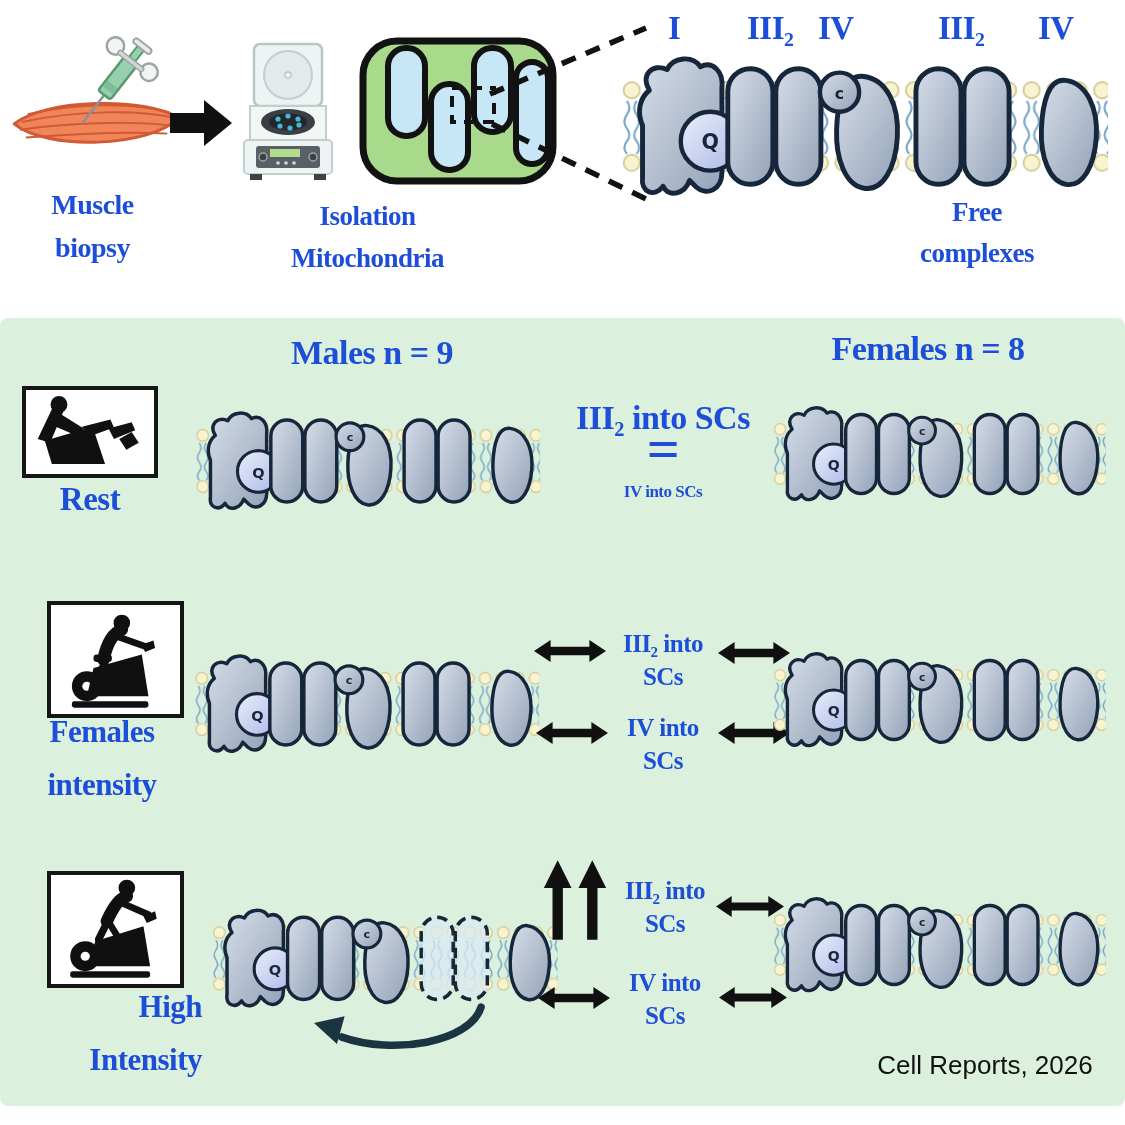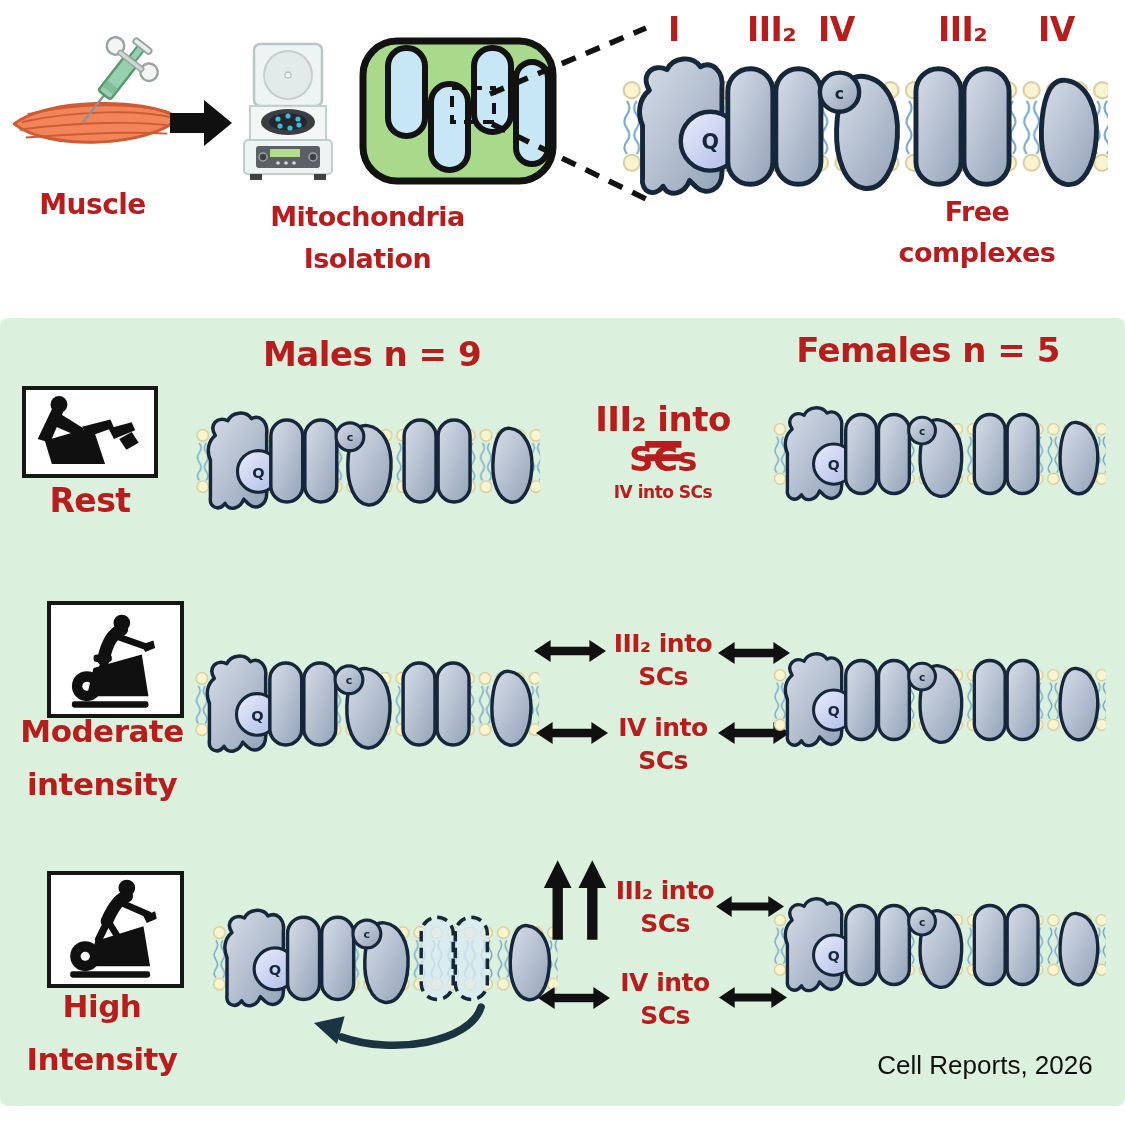--- a/index.html
+++ b/index.html
@@ -1,19 +1,19 @@
 <!DOCTYPE html>
 <html><head>
 <meta charset="utf-8">
 <style>
   html,body{margin:0;padding:0;background:#fff;}
   #page{position:relative;width:1125px;height:1125px;background:#ffffff;overflow:hidden;
         font-family:"DejaVu Sans","Liberation Sans",sans-serif;color:#101010;}
   .abs{position:absolute;}
-  .lbl{position:absolute;font-weight:bold;color:#b91c1c;text-align:center;letter-spacing:-0.5px;}
+  .lbl{position:absolute;font-weight:bold;color:#1d4ed8;text-align:center;letter-spacing:-0.5px;font-family:Liberation Serif, serif;}
   .green-panel{position:absolute;left:0;top:318px;width:1125px;height:788px;background:#dcf1dd;border-radius:8px;}
   .icon-box{position:absolute;background:#ffffff;border:4px solid #161616;display:flex;align-items:center;justify-content:center;box-sizing:border-box;}
   .citation{position:absolute;font-family:"Liberation Sans",sans-serif;font-weight:normal;color:#101010;text-align:center;}
   svg{display:block;}
 </style>
 </head>
 <body>
 
 <div id="page">
 
@@ -107,20 +107,21 @@
       <rect x="139" y="54" width="17" height="8" fill="#97d0ae" stroke="#57996f" stroke-width="2"></rect>
       <rect x="153" y="47" width="6" height="22" rx="3" fill="#e8edec" stroke="#9aa4a1" stroke-width="2"></rect>
       <rect x="92" y="50" width="44" height="16" rx="3" fill="#97d0ae" stroke="#57996f" stroke-width="2.5"></rect>
       <rect x="98" y="51.5" width="8" height="13" fill="#7fbd98"></rect>
       <rect x="134" y="42" width="5" height="32" rx="2" fill="#cfd6d4" stroke="#9aa4a1" stroke-width="1.5"></rect>
     </g>
   </svg>
 
   <div class="lbl" style="left:0px;top:183px;width:185px;font-size:28px;line-height:1.55;">
     <div>Muscle</div>
+    <div>biopsy</div>
   </div>
 
   <svg class="abs" style="left:170px;top:97px" width="62" height="52" viewBox="0 0 62 52">
     <polygon points="0,16 34,16 34,3 62,26 34,49 34,36 0,36" fill="#101010"></polygon>
   </svg>
 
   <svg class="abs" style="left:238px;top:42px" width="100" height="142" viewBox="0 0 100 142">
     <rect x="16" y="2" width="68" height="62" rx="6" fill="#eef4f3" stroke="#b9c6c6" stroke-width="2.5"></rect>
     <circle cx="50" cy="33" r="24" fill="#e2ebea" stroke="#c3cfcf" stroke-width="2"></circle>
     <circle cx="50" cy="33" r="3" fill="#ffffff" stroke="#b9c6c6" stroke-width="1.5"></circle>
@@ -141,22 +142,22 @@
     <circle cx="25" cy="115" r="4" fill="#3c4246" stroke="#9aa4a1" stroke-width="1.5"></circle>
     <circle cx="75" cy="115" r="4" fill="#3c4246" stroke="#9aa4a1" stroke-width="1.5"></circle>
     <circle cx="40" cy="121" r="1.8" fill="#d8dedd"></circle>
       <circle cx="48" cy="121" r="1.8" fill="#d8dedd"></circle>
       <circle cx="56" cy="121" r="1.8" fill="#d8dedd"></circle>
     <rect x="12" y="132" width="12" height="6" fill="#3c4246"></rect>
     <rect x="76" y="132" width="12" height="6" fill="#3c4246"></rect>
   </svg>
 
   <div class="lbl" style="left:215px;top:196px;width:305px;font-size:27px;line-height:1.55;">
+    <div>Isolation</div>
     <div>Mitochondria</div>
-    <div>Isolation</div>
   </div>
 
   <svg class="abs" style="left:358px;top:34px" width="200" height="154" viewBox="0 0 200 154">
     <rect x="5" y="7" width="190" height="140" rx="34" fill="#a9da8c" stroke="#121212" stroke-width="7"></rect>
     <g fill="#c7e6f6" stroke="#121212" stroke-width="6">
       <rect x="30" y="14" width="37" height="88" rx="18"></rect>
       <rect x="73" y="50" width="37" height="86" rx="18"></rect>
       <rect x="116" y="14" width="37" height="84" rx="18"></rect>
       <rect x="158" y="28" width="32" height="102" rx="16"></rect>
     </g>
@@ -179,21 +180,21 @@
   <div class="lbl" style="left:1038px;top:10px;width:0;font-size:33px;transform:translateX(-50%);white-space:nowrap;">IV</div>
 
   <div class="lbl" style="left:827px;top:192px;width:300px;font-size:27px;line-height:1.5;">
     <div>Free</div>
     <div>complexes</div>
   </div>
 
   <div class="green-panel"></div>
 
   <div class="lbl" style="left:222px;top:334px;width:300px;font-size:34px;text-align:center;">Males n = 9</div>
-  <div class="lbl" style="left:778px;top:330px;width:300px;font-size:34px;">Females n = 5</div>
+  <div class="lbl" style="left:778px;top:330px;width:300px;font-size:34px;">Females n = 8</div>
 
   <div class="icon-box" style="left:22px;top:386px;width:136px;height:92px;">
     <svg width="118" height="78" viewBox="0 0 130 88" fill="#101010">
       <circle cx="30" cy="13" r="9.5"></circle>
       <polygon points="6,52 26,10 37,16 20,56"></polygon>
       <polygon points="29,22 58,40 54,50 22,36"></polygon>
       <polygon points="14,54 68,38 82,80 22,80"></polygon>
       <polygon points="56,38 88,30 92,39 64,49"></polygon>
       <polygon points="86,40 112,33 116,42 92,52"></polygon>
       <polygon points="98,52 112,44 120,56 106,64"></polygon>
@@ -221,21 +222,21 @@
       <polygon points="38,72 96,56 104,106 30,106" fill="#101010"></polygon>
       <rect x="38" y="56" width="22" height="9" rx="4" fill="#101010"></rect>
       <polygon points="96,44 110,39 112,48 100,53" fill="#101010"></polygon>
       <circle cx="72" cy="18" r="10" fill="#101010"></circle>
       <path d="M50,62 C54,42 62,30 72,26" stroke="#101010" stroke-width="15" stroke-linecap="round" fill="none"></path>
       <path d="M66,34 L100,46" stroke="#101010" stroke-width="8" stroke-linecap="round" fill="none"></path>
       <path d="M52,64 L44,84 L60,96" stroke="#101010" stroke-width="9" stroke-linecap="round" stroke-linejoin="round" fill="none"></path>
     </svg>
   </div>
   <div class="lbl" style="left:2px;top:705px;width:200px;font-size:31px;line-height:1.72;">
-    <div>Moderate</div>
+    <div>Females</div>
     <div>intensity</div>
   </div>
 
   <svg class="abs" style="left:193px;top:645px" width="348" height="118" viewBox="0 0 500 170">
     <use href="#mem"></use>
   </svg>
 
   <svg class="abs" style="left:534px;top:637px" width="72" height="28" viewBox="0 0 104 40">
       <use href="#dblarr"></use>
     </svg>
@@ -269,21 +270,21 @@
       <circle cx="28" cy="94" r="5.5" fill="#ffffff"></circle>
       <polygon points="40,76 98,58 106,106 32,106" fill="#101010"></polygon>
       <polygon points="98,46 112,40 114,49 102,54" fill="#101010"></polygon>
       <circle cx="78" cy="12" r="10" fill="#101010"></circle>
       <path d="M54,52 C62,34 70,24 78,22" stroke="#101010" stroke-width="15" stroke-linecap="round" fill="none"></path>
       <path d="M72,30 L104,44" stroke="#101010" stroke-width="8" stroke-linecap="round" fill="none"></path>
       <path d="M54,54 L44,74 L60,92" stroke="#101010" stroke-width="9" stroke-linecap="round" stroke-linejoin="round" fill="none"></path>
       <path d="M58,56 L68,72" stroke="#101010" stroke-width="8" stroke-linecap="round" fill="none"></path>
     </svg>
   </div>
-  <div class="lbl" style="left:2px;top:980px;width:200px;font-size:31px;line-height:1.72;">
+  <div class="lbl" style="left:2px;top:980px;width:200px;font-size:31px;line-height:1.72;text-align:right;">
     <div>High</div>
     <div>Intensity</div>
   </div>
 
   <svg class="abs" style="left:211px;top:899px" width="348" height="164" viewBox="0 0 500 235">
     <use href="#memd"></use>
   </svg>
 
   <svg class="abs" style="left:543px;top:860px" width="64" height="80" viewBox="0 0 74 92">
     <use href="#uparr"></use>

